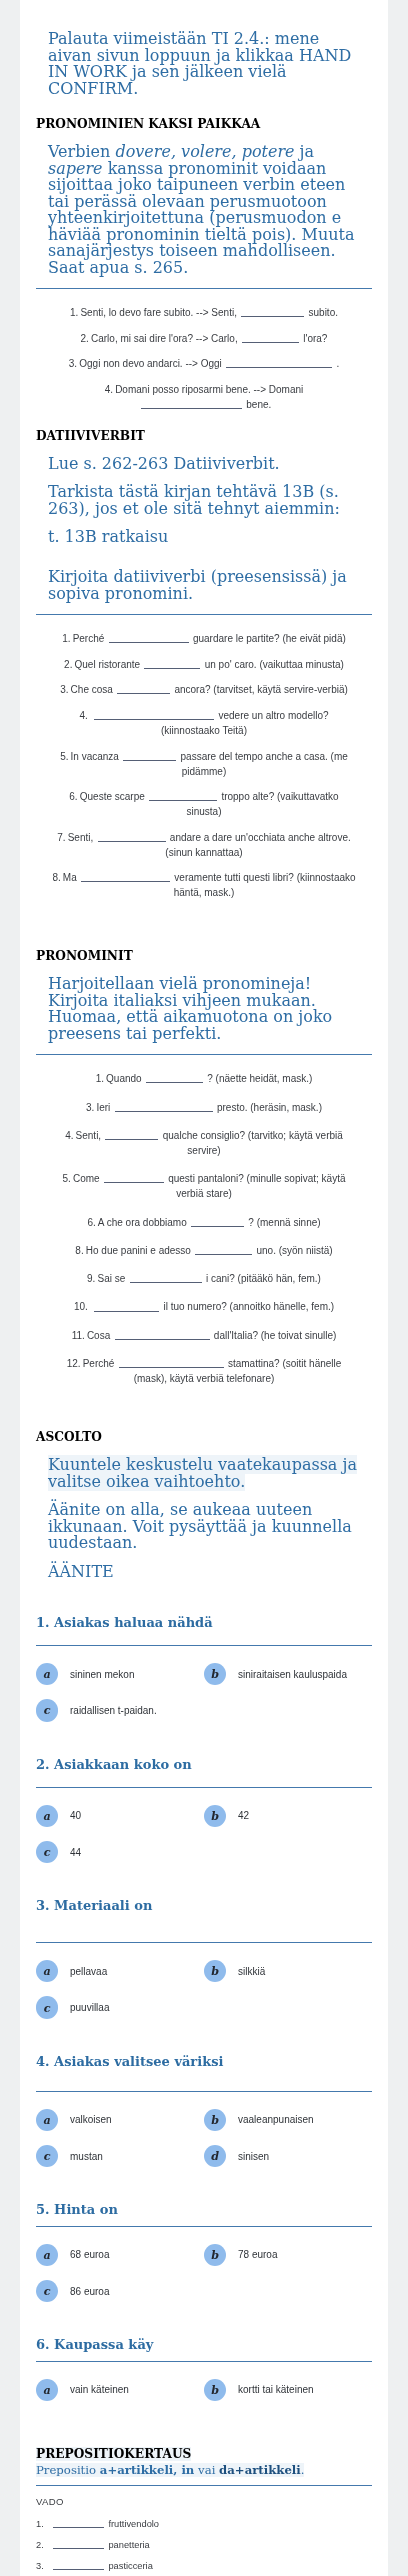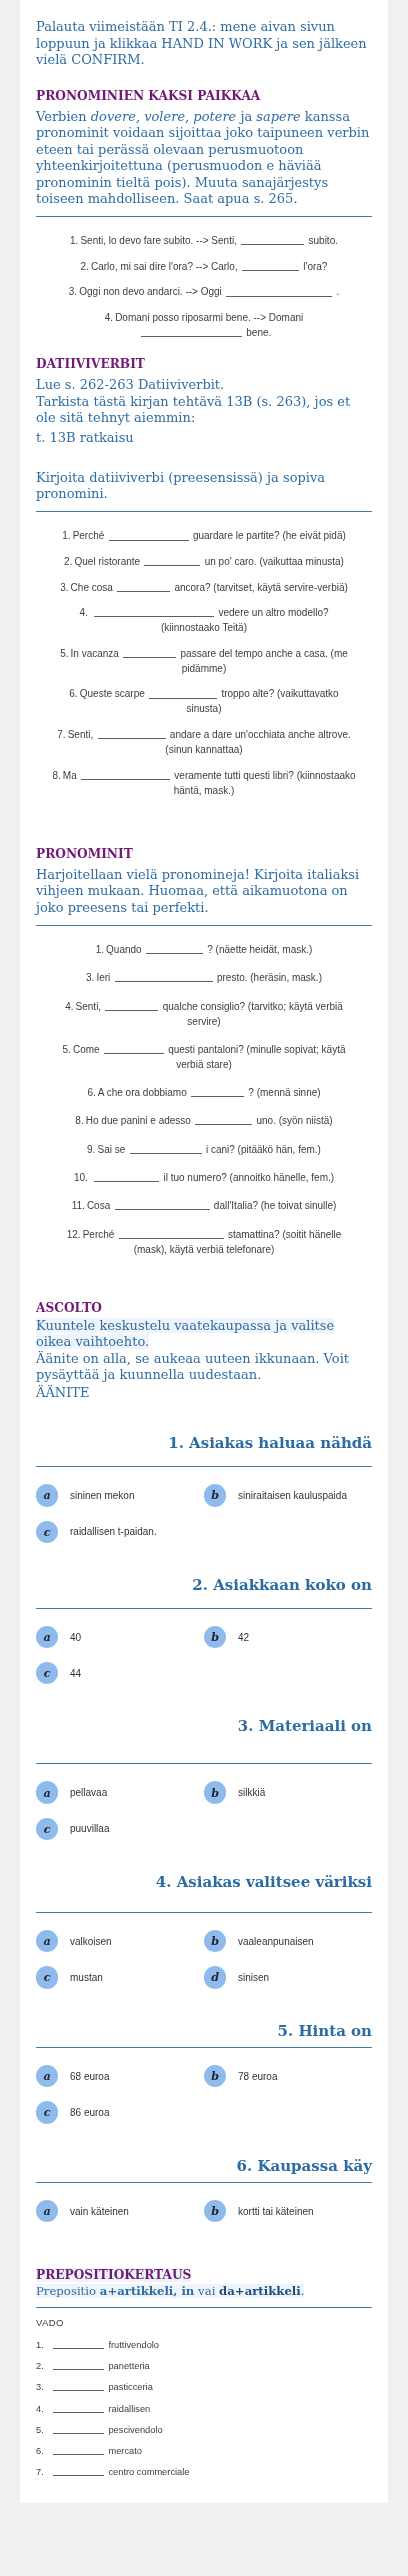--- a/index.html
+++ b/index.html
@@ -11,36 +11,36 @@
       radial-gradient(circle at center, transparent 38%, rgba(255,255,255,.30) 40%, rgba(255,255,255,.30) 46%, transparent 48%),
       radial-gradient(circle at center, rgba(255,255,255,.35) 1.6px, transparent 2.1px),
       radial-gradient(circle at 30% 65%, rgba(255,255,255,.22) 4.8px, transparent 5.9px),
       radial-gradient(circle at 70% 30%, rgba(255,255,255,.18) 7.4px, transparent 8.5px);
     background-size:70px 70px, 17.6px 17.6px, 51px 51px, 85px 85px;}
   .banner-circle{position:absolute;left:124px;top:28px;width:160px;height:147px;border-radius:50%;
     background:rgba(235,250,252,.82);display:flex;flex-direction:column;align-items:center;justify-content:center;}
   .banner-title{font-family:"DejaVu Serif",serif;font-weight:600;color:#2a5c8e;font-size:23.4px;line-height:30px;text-align:center;}
   
   .card{width:336px;margin-left:20px;background:#ffffff;padding:19px 16px 15px 16px;}
-  .serif{font-family:"DejaVu Serif",serif;color:#2e6da4;font-size:13px;line-height:16.5px;margin:0;}
+  .serif{font-family:"DejaVu Serif",serif;color:#2e6da4;font-size:16px;line-height:16.5px;margin:12px;}
   .intro-note{margin-bottom:19px;}
-  h2.sec{font-family:"DejaVu Serif",serif;color:#701a75;font-size:12.2px;line-height:16px;font-weight:700;margin:0 0 5.3px 0;}
+  h2.sec{font-family:"DejaVu Serif",serif;color:#000000;font-size:12.2px;line-height:16px;font-weight:700;margin:0 0 5.3px 0;}
   .sec-gap{margin-top:31px;}
   .rule{border:0;border-top:0.5px solid #4479ad;margin:8.5px 0 14px 0;}
   
   .ex-list{margin:16px;padding:0;list-style:none;color:#3a3d42;font-size:10px;line-height:15px;text-align:center;}
   .ex-item{margin:0 0 10.6px 0;}
   .ex-item .num{margin-right:2.1px;}
   .blank{display:inline-block;height:7px;border-bottom:0.8px solid #555f75;margin:0 4.3px -1.1px 4.3px;}
   .roomy .ex-item{margin-bottom:13.3px;}
   .link{color:#2e6da4;cursor:pointer;}
   .hl{background:#eef4f9;}
   
   .question{margin-top:34px;}
-  .q-title{font-family:"DejaVu Serif",serif;color:#2d6ca2;font-size:15px;line-height:17px;margin:0;text-align:right;}
+  .q-title{font-family:"DejaVu Serif",serif;color:#2d6ca2;font-size:13px;line-height:17px;margin:0;}
   .q-rule{border:0;border-top:0.5px solid #4479ad;margin:14px 0 17px 0;}
   .options{display:grid;grid-template-columns:1fr 1fr;row-gap:14px;}
   .option{display:flex;align-items:center;gap:11.7px;}
   .opt-circle{width:22.3px;height:22.3px;border-radius:50%;background:#8fbbec;display:flex;align-items:center;justify-content:center;
     font-family:"DejaVu Serif",serif;font-style:italic;font-weight:700;font-size:11.2px;color:#23272e;flex:0 0 22.3px;}
   .opt-text{color:#2f3338;font-size:10px;}
   
   .prep-sub{font-family:"DejaVu Serif",serif;color:#2e6da4;font-size:11.7px;line-height:16px;margin:0;}
   .prep-sub b{font-weight:700;}
   .prep-sub .b2{color:#1d4f7e;}

